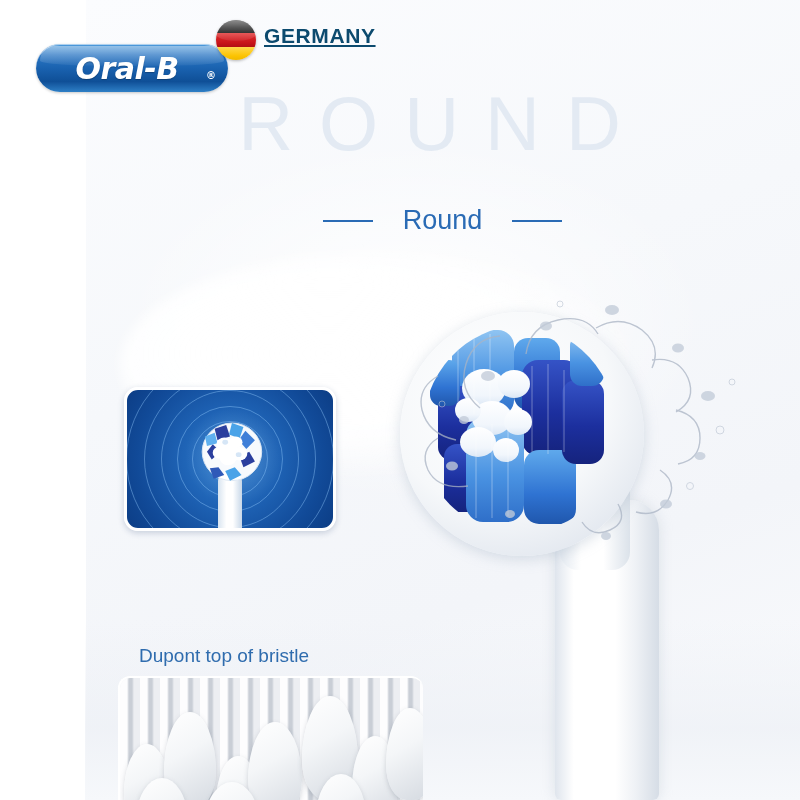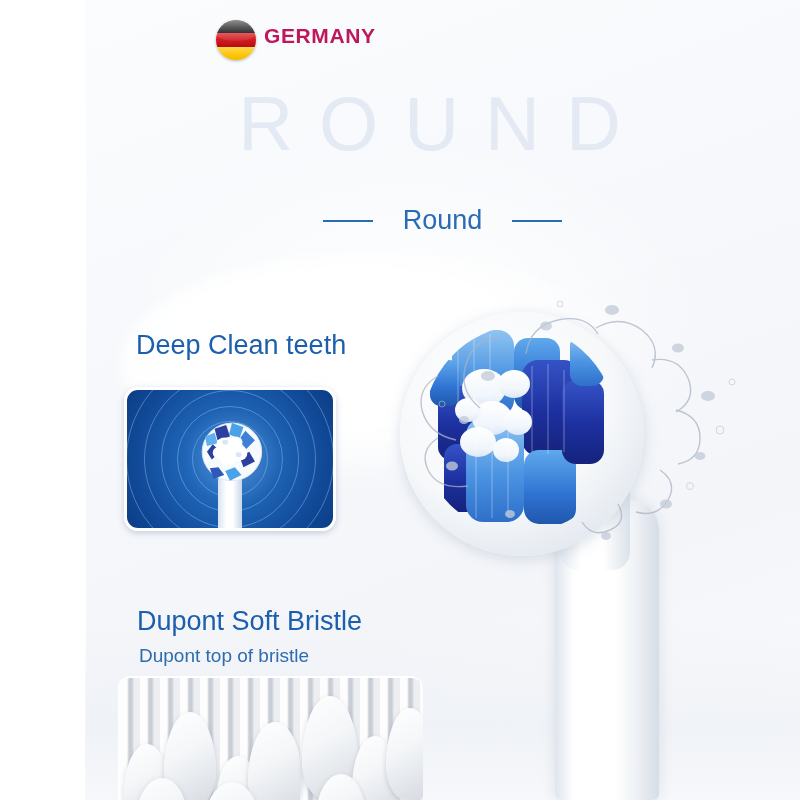--- a/index.html
+++ b/index.html
@@ -53,23 +53,24 @@
   .flag-red{background:linear-gradient(180deg,#e03030 0%,#c8141a 70%,#b00f14 100%);}
   .flag-gold{background:linear-gradient(180deg,#ffd84d 0%,#fcc300 70%,#f0b800 100%);}
   .flag-gloss{
     position:absolute;left:0;top:0;width:100%;height:52%;
     background:linear-gradient(180deg, rgba(255,255,255,0.42) 0%, rgba(255,255,255,0.06) 100%);
     border-radius:50% 50% 60% 60%/70% 70% 40% 40%;
     pointer-events:none;
   }
   .germany-label{
     position:absolute;left:264px;top:24px;
-    font-size:21px;font-weight:bold;color:#be185d;
+    font-size:21px;font-weight:bold;color:#0c4a6e;
     letter-spacing:0.6px;
     font-family:"Liberation Sans", sans-serif;
+    text-decoration:underline;
   }
 
   .oralb-logo{
     position:absolute;left:36px;top:44px;width:192px;height:48px;
     border-radius:24px;
     background:linear-gradient(180deg,#4f9cdc 0%,#2a76c4 22%,#1961ae 52%,#0f4f97 78%,#2e7fc6 100%);
     box-shadow:inset 0 1px 0 rgba(255,255,255,0.55), 0 1px 3px rgba(0,0,0,0.22);
     overflow:hidden;
   }
   .oralb-logo::after{
@@ -234,40 +235,43 @@
 
 <div id="stage">
 
   <div class="bg-content"></div>
   <div class="bg-left"></div>
   <div class="bg-soft-sweep"></div>
   <div class="bg-bottom-haze"></div>
 
   <div class="header">
 
+    <div class="oralb-logo">
+      <span class="oralb-text">Oral-B</span>
+      <span class="oralb-reg">®</span>
+    </div>
 
     <div class="flag-badge">
       <div class="flag-band flag-black"></div>
       <div class="flag-band flag-red"></div>
       <div class="flag-band flag-gold"></div>
       <div class="flag-gloss"></div>
     </div>
 
     <div class="germany-label">GERMANY</div>
   </div>
 
   <div class="watermark">ROUND</div>
 
   <div class="subrow">
     <span class="dash"></span>
     <span class="subtitle">Round</span>
     <span class="dash"></span>
   </div>
 
-  <div class="feat1-title">Deep Clean teeth</div>
 
   <div class="inset-card">
     <div class="rings">
       <div class="ring" style="width:46px;height:46px;"></div>
       <div class="ring" style="width:74px;height:74px;"></div>
       <div class="ring" style="width:104px;height:104px;"></div>
       <div class="ring" style="width:136px;height:136px;"></div>
       <div class="ring" style="width:170px;height:170px;"></div>
       <div class="ring" style="width:206px;height:206px;"></div>
       <div class="ring" style="width:244px;height:244px;"></div>
@@ -296,21 +300,20 @@
         <ellipse cx="38" cy="55" rx="6" ry="6"></ellipse>
         <ellipse cx="52" cy="52" rx="6" ry="5"></ellipse>
       </g>
       <g fill="#cfe2f5" opacity="0.85">
         <ellipse cx="45" cy="44" rx="3" ry="2.5"></ellipse>
         <ellipse cx="59" cy="57" rx="3" ry="2.5"></ellipse>
       </g>
     </svg>
   </div>
 
-  <div class="feat2-title">Dupont Soft Bristle</div>
   <div class="feat2-sub">Dupont top of bristle</div>
 
   <div class="bristle-panel">
     <div class="bristle-stripes"></div>
     <div class="tip" style="left:4px;  top:66px;  width:46px; height:80px;"></div>
     <div class="tip" style="left:44px; top:34px;  width:52px; height:96px;"></div>
     <div class="tip" style="left:96px; top:78px;  width:44px; height:76px;"></div>
     <div class="tip" style="left:128px;top:44px;  width:54px; height:94px;"></div>
     <div class="tip" style="left:182px;top:18px;  width:56px; height:104px;"></div>
     <div class="tip" style="left:232px;top:58px;  width:46px; height:84px;"></div>

